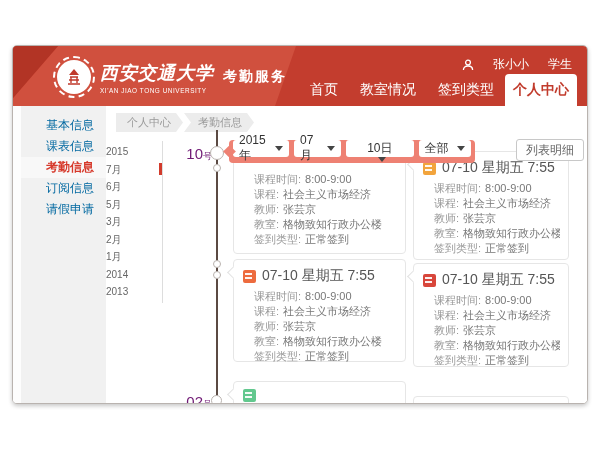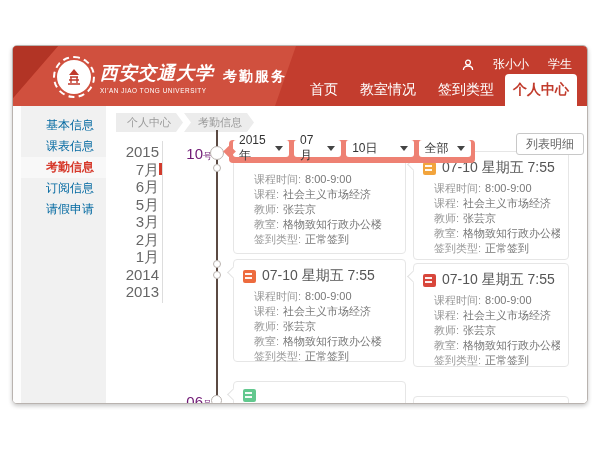--- a/index.html
+++ b/index.html
@@ -32,39 +32,39 @@
   .side div{height:21px;line-height:21px;padding-left:25px;font-size:12px;color:#0369a1;cursor:pointer;white-space:nowrap;}
   .side div.active{color:#d6382a;font-weight:bold;background:#f8f8f8;}
   .main{position:relative;flex:1;background:#fff;}
   
   .bc{position:absolute;left:10px;top:7px;display:flex;}
   .bc span{height:19px;line-height:19px;background:#ececec;color:#999;font-size:11px;
            padding:0 12px 0 14px;margin-right:1px;white-space:nowrap;
            clip-path:polygon(0 0,calc(100% - 7px) 0,100% 50%,calc(100% - 7px) 100%,0 100%,7px 50%);}
   .bc span:first-child{clip-path:polygon(0 0,calc(100% - 7px) 0,100% 50%,calc(100% - 7px) 100%,0 100%);padding-left:11px;}
   
-  .years{position:absolute;left:0;top:37px;width:53px;text-align:right;
-         font-size:15px;color:#666;line-height:17.5px;}
+  .years{position:absolute;left:0;top:37px;width:53px;
+         font-size:10px;color:#666;line-height:17.5px;}
   .years span{display:block;cursor:pointer;}
   .ydiv{position:absolute;left:56px;top:35px;height:162px;border-left:1px solid #ddd;}
   .mtick{position:absolute;left:53px;top:57px;width:3px;height:12px;background:#d23b2c;}
   .daymark{position:absolute;width:30px;text-align:right;font-size:15px;color:#701a75;}
   .daymark i{font-style:normal;font-size:9px;}
   
   .axis{position:absolute;left:110px;top:24px;width:2px;height:275px;background:#5b4a43;}
   .node{position:absolute;background:#fff;border:1px solid #b9b2ae;border-radius:50%;box-sizing:border-box;z-index:2;}
   
   .fbar{position:absolute;left:123px;top:34px;width:246px;height:23px;background:#ee8173;
         border-radius:4px;display:flex;align-items:flex-start;gap:5px;padding:0 4px;box-sizing:border-box;z-index:4;}
   .fbar::before{content:"";position:absolute;left:-4px;top:7px;width:9px;height:9px;background:#ee8173;transform:rotate(45deg);}
   .fsel{height:17px;background:#fff;border-radius:3px;display:flex;align-items:center;
         justify-content:space-between;padding:0 6px;font-size:12px;color:#333;cursor:pointer;box-sizing:border-box;}
   .caret{width:0;height:0;border-left:4px solid transparent;border-right:4px solid transparent;
          border-top:5px solid #444;margin-left:4px;}
-  .lbtn{position:absolute;left:410px;top:27px;width:68px;height:22px;background:#fff;
+  .lbtn{position:absolute;left:410px;top:33px;width:68px;height:22px;background:#fff;
         border:1px solid #c8c8c8;border-radius:3px;font-size:12px;color:#666;
         display:flex;align-items:center;justify-content:center;cursor:pointer;z-index:4;box-sizing:border-box;}
   
   .crd{position:absolute;background:#fff;border:1px solid #e6e6e6;border-radius:4px;
        box-sizing:border-box;z-index:1;}
   .crd .tail{position:absolute;left:-5px;top:8px;width:8px;height:8px;background:#fff;
        border-left:1px solid #e2e2e2;border-bottom:1px solid #e2e2e2;transform:rotate(45deg);}
   .chead{display:flex;align-items:center;gap:6px;padding:7px 9px 2px 9px;font-size:14px;color:#555;}
   .sicon{position:relative;width:13px;height:13px;border-radius:2px;flex:0 0 auto;}
   .sicon::after{content:"";position:absolute;left:2px;top:3px;width:7px;height:2px;
@@ -142,39 +142,39 @@
           <span>3月</span>
           <span>2月</span>
           <span>1月</span>
           <span>2014</span>
           <span>2013</span>
         </div>
         <div class="ydiv"></div>
         <div class="mtick"></div>
 
         <div class="daymark" style="left:76px;top:39px;"><span>10</span><i>号</i></div>
-        <div class="daymark" style="left:76px;top:287px;"><span>06</span><i>号</i></div>
+        <div class="daymark" style="left:76px;top:287px;"><span>02</span><i>号</i></div>
 
         <div class="axis"></div>
         <div class="node" style="left:104px;top:40px;width:14px;height:14px;"></div>
         <div class="node" style="left:107px;top:58px;width:8px;height:8px;"></div>
         <div class="node" style="left:107px;top:154px;width:8px;height:8px;"></div>
         <div class="node" style="left:107px;top:165px;width:8px;height:8px;"></div>
         <div class="node" style="left:105px;top:289px;width:11px;height:11px;"></div>
 
         <div class="fbar">
           <div class="fsel" style="width:62px;">
             <span>2015年</span>
             <span class="caret"></span>
           </div>
           <div class="fsel" style="width:52px;">
             <span>07月</span>
             <span class="caret"></span>
           </div>
-          <div class="fsel" style="width:75px;">
+          <div class="fsel" style="width:75px;flex-direction:column;">
             <span>10日</span>
             <span class="caret"></span>
           </div>
           <div class="fsel" style="width:58px;">
             <span>全部</span>
             <span class="caret"></span>
           </div>
         </div>
         <div class="lbtn">列表明细</div>
 

